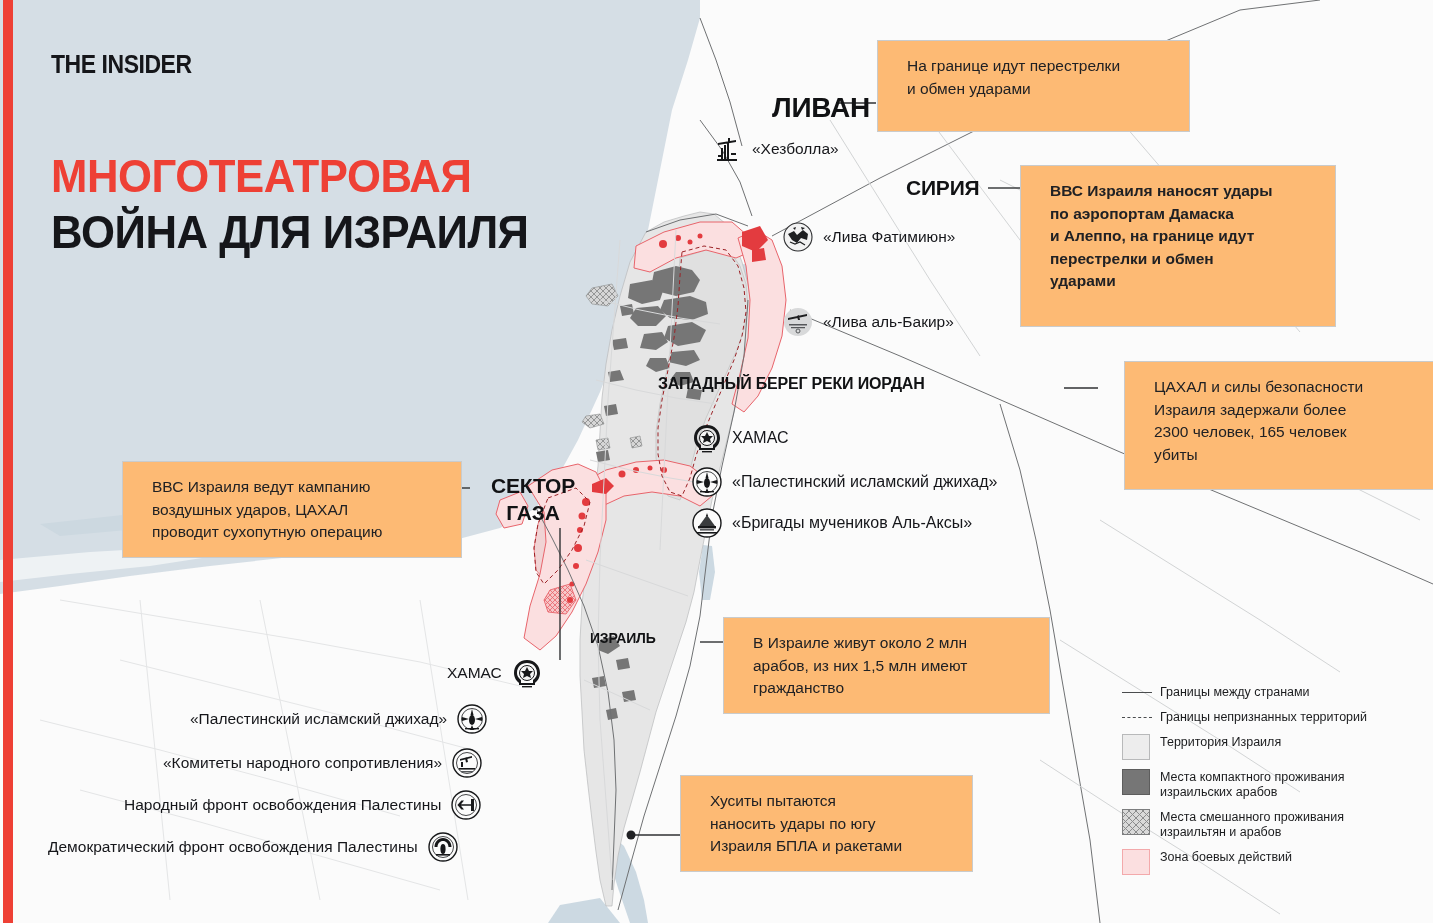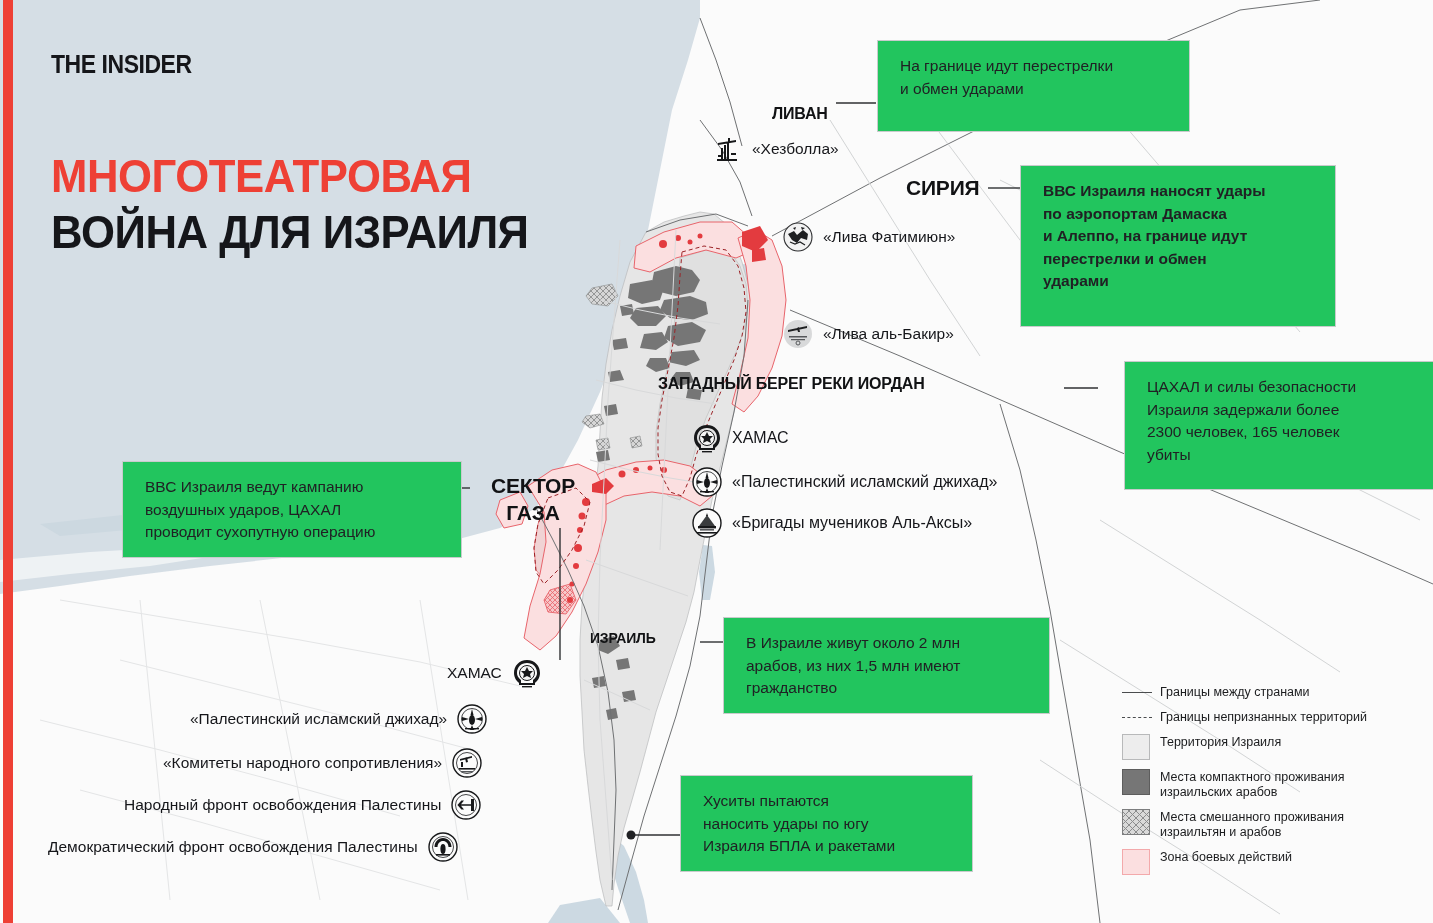--- a/index.html
+++ b/index.html
@@ -25,31 +25,31 @@
     display:block;color:#ee4035;font-size:46px;font-weight:bold;
     letter-spacing:-0.5px;line-height:56px;transform:scaleX(.95);transform-origin:left;
   }
   .headline .l2{
     display:block;color:#15161a;font-size:46px;font-weight:bold;
     letter-spacing:-0.5px;line-height:56px;transform:scaleX(.95);transform-origin:left;
   }
 
   
   .callout{
-    position:absolute;background:#22c55e;border:1px solid #c9cbcc;
+    position:absolute;background:#fdba74;border:1px solid #c9cbcc;
     color:#202124;font-size:15.5px;line-height:22.5px;
-    padding:14px 22px;box-sizing:border-box;white-space:pre-line;
+    padding:14px 29px;box-sizing:border-box;white-space:pre-line;
   }
 
   
   .place{
     position:absolute;font-weight:bold;color:#111214;
     letter-spacing:-0.2px;white-space:pre-line;
   }
-  .place.lebanon{left:772px;top:105px;font-size:16px;}
+  .place.lebanon{left:772px;top:92px;font-size:28px;}
   .place.syria{left:906px;top:176px;font-size:21px;}
   .place.westbank{left:658px;top:375px;font-size:16px;}
   .place.israel{left:590px;top:630px;font-size:14px;}
   .place.gaza{left:483px;top:472px;font-size:21px;line-height:27px;text-align:center;width:100px;}
 
   
   .grow{position:absolute;display:flex;align-items:center;gap:10px;}
   .grow.rtl{flex-direction:row-reverse;}
   .grow .glabel{font-size:15.5px;color:#15161a;white-space:nowrap;}
   .grow.big .glabel{font-size:16px;}
@@ -339,21 +339,21 @@
         <circle cx="15" cy="15" r="14" fill="#f2f2f2" stroke="#2c2d2f" stroke-width="1.1"></circle>
         <path d="M5,12 L11,9 L14,13 L20,8 L25,12 L24,18 L18,16 L14,21 L9,18 Z" fill="#1e1f21"></path>
         <path d="M7,20 L12,22 L17,20 L22,23" stroke="#1e1f21" stroke-width="1.2" fill="none"></path>
         <path d="M10,6 L13,5 L12,8 Z M18,5 L22,6 L19,8 Z" fill="#1e1f21"></path>
       </svg>
     </span>
     <span class="glabel">«Лива Фатимиюн»</span>
   </div>
 
 
-  <div class="grow" style="left:783px;top:307px;margin-top:12px;">
+  <div class="grow" style="left:783px;top:307px;">
     <span class="badge">
       <svg viewBox="0 0 30 30">
         <circle cx="15" cy="15" r="14" fill="#d8d9da"></circle>
         <path d="M5,11 L24,7 L24,9 L5,13 Z M14,9 L16,8 L17,13 L15,13 Z" fill="#1e1f21"></path>
         <path d="M6,17 L24,17 L24,18.4 L6,18.4 Z M8,20 L22,20 L22,21.2 L8,21.2 Z" fill="#55575a"></path>
         <circle cx="15" cy="24" r="2" fill="none" stroke="#55575a" stroke-width="1"></circle>
       </svg>
     </span>
     <span class="glabel">«Лива аль-Бакир»</span>
   </div>

